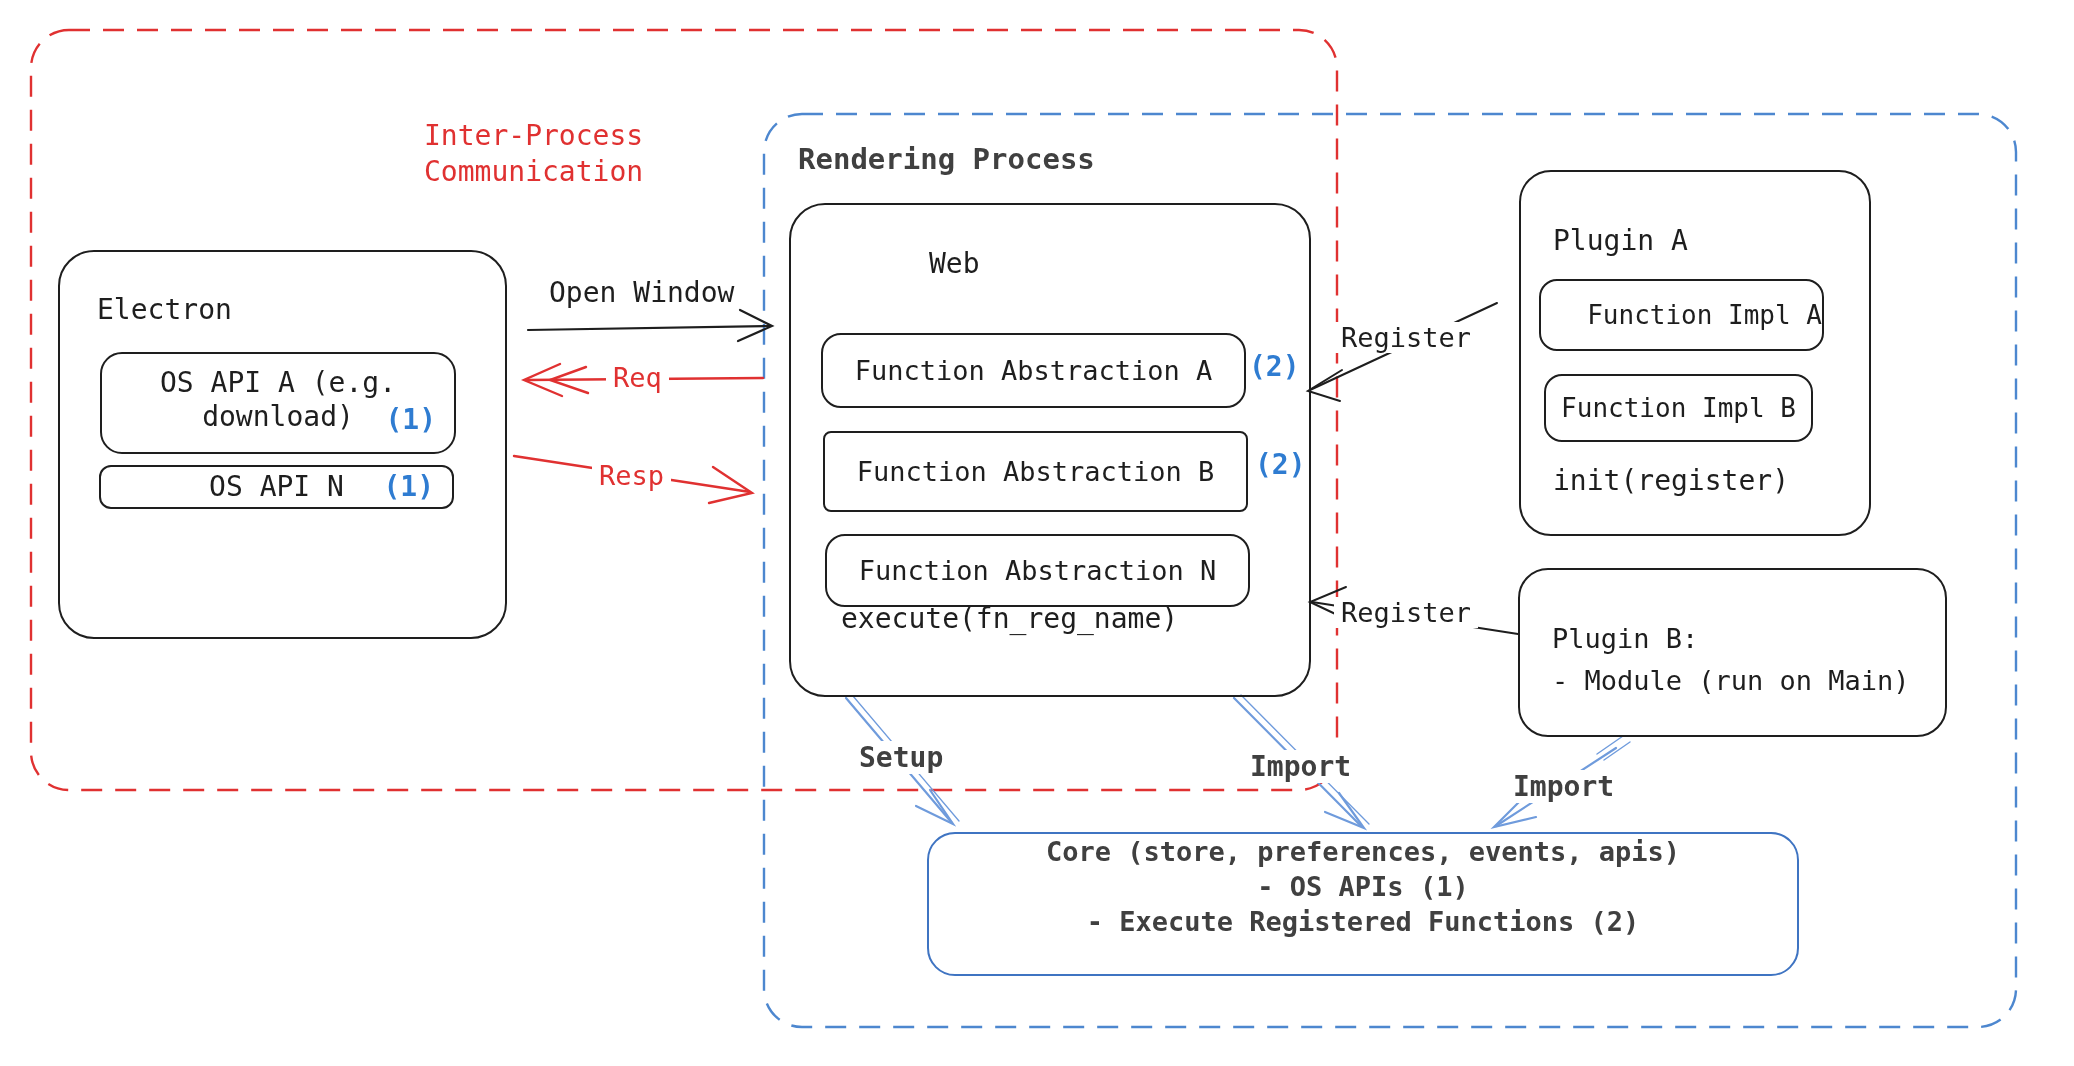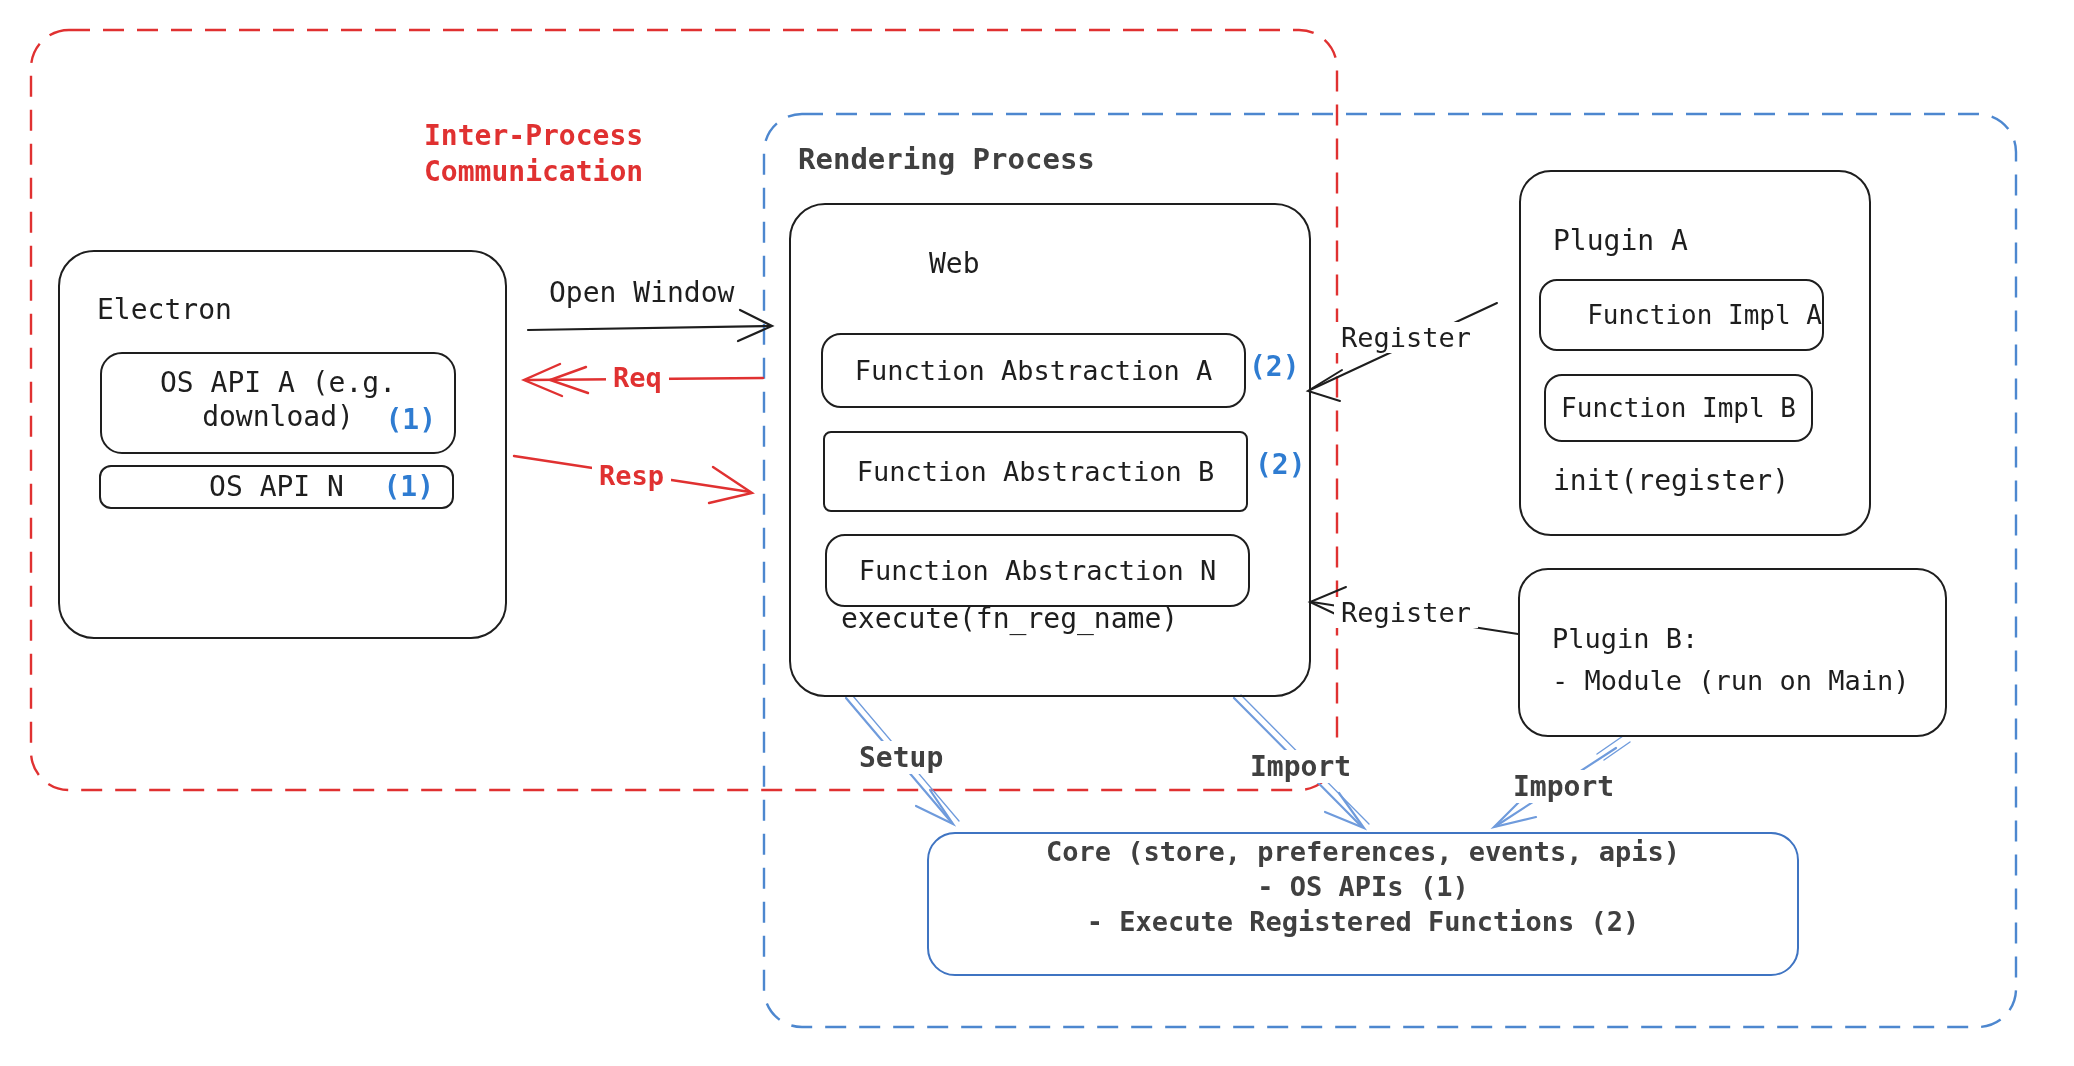--- a/index.html
+++ b/index.html
@@ -26,21 +26,21 @@
     background:#fff;
     text-align:center;
     font-size:28px;
     font-weight:500;
   }
   .lbl{position:absolute;z-index:3;white-space:nowrap;}
   .arrow-label{
     position:absolute;z-index:4;white-space:nowrap;
     background:#ffffff;padding:0 7px;
   }
-  .red-text{color:#e03131;font-weight:700;}
+  .red-text{color:#e03131;font-weight:400;}
   .blue-text{color:#404040;font-weight:700;}
   .blue-num{color:#2f7cd1;font-weight:700;}
   .black-text{color:#1e1e1e;font-weight:500;}
   .core-box{
     position:absolute;
     border:2px solid #3f74c2;
     border-radius:28px;
     text-align:center;
     z-index:2;
   }

